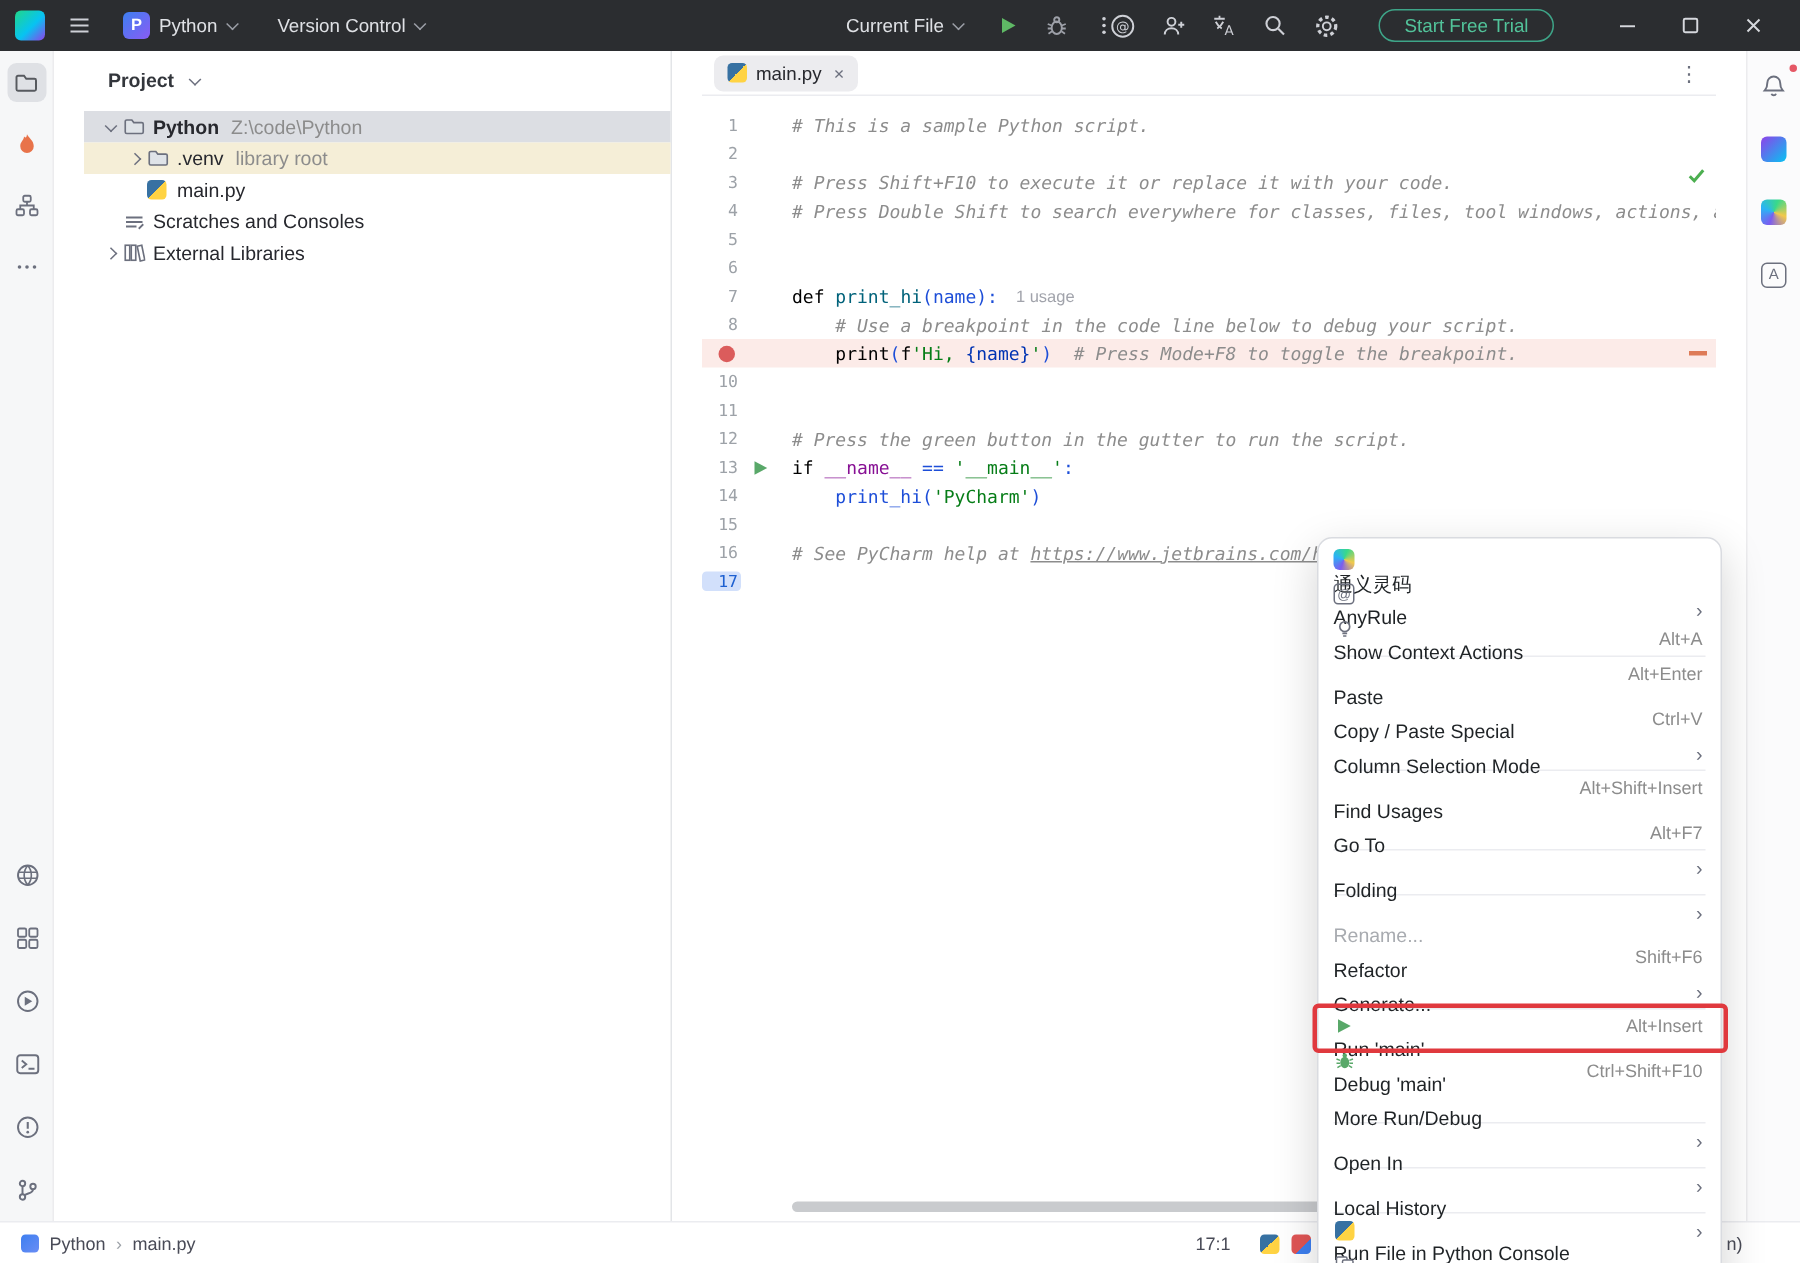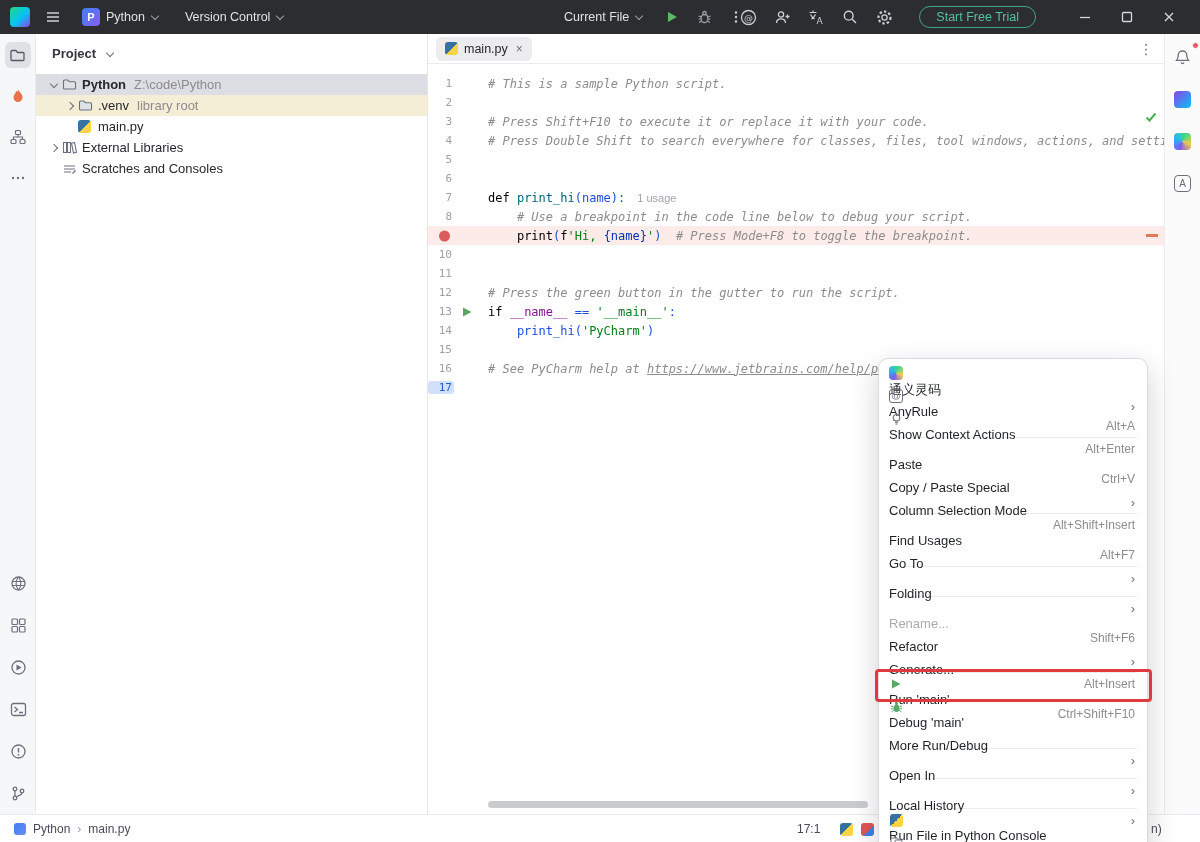--- a/index.html
+++ b/index.html
@@ -15,21 +15,21 @@
   .pbadge { width:18px; height:18px; border-radius:4px; background:linear-gradient(135deg,#3d7ff0,#8a5cf5); color:#fff; font-size:11px; font-weight:bold; display:flex; align-items:center; justify-content:center; }
   .chev-dn { width:8px; height:8px; position:relative; }
   .chev-dn::before { content:""; position:absolute; top:0px; left:1px; width:5px; height:5px; border-right:1.4px solid #9da0a8; border-bottom:1.4px solid #9da0a8; transform:rotate(45deg); }
   .tb-center { position:absolute; left:558px; top:0; height:34px; display:flex; align-items:center; gap:14px; }
   .tb-right { margin-left:auto; display:flex; align-items:center; gap:16px; padding-right:14px; }
   .tb-icon { width:18px; height:18px; display:flex; align-items:center; justify-content:center; color:#ced0d6; }
   .trial { border:1px solid #3ea588; color:#52c39a; border-radius:20px; padding:3px 16px; font-size:12.5px; margin:0 10px; background:transparent; }
   .winctl { display:flex; align-items:center; gap:24px; padding:0 8px 0 14px; }
 
   
-  .main { display:flex; height:780px; }
+  .main { display:flex; height:780px;gap:20px; }
   .leftbar { width:36px; background:#f6f7f8; border-right:1px solid #ececee; position:relative; display:flex; flex-direction:column; align-items:center; padding-top:8px; gap:15px; }
   .lb-bottom { position:absolute; bottom:8px; left:0; width:36px; display:flex; flex-direction:column; align-items:center; gap:16px; }
   .side-icon { width:26px; height:26px; display:flex; align-items:center; justify-content:center; border-radius:6px; color:#6c707e; }
   .side-icon.active { background:#dfe1e5; }
 
   .project-panel { width:392px; background:#fff; border-right:1px solid #e3e5e8; font-size:13px; color:#27282e; }
   .pp-header { height:38px; display:flex; align-items:center; gap:6px; padding-left:16px; font-weight:bold; color:#33363c; }
   .tree { padding-top:2px; }
   .tree-row { height:21px; display:flex; align-items:center; cursor:default; white-space:nowrap; }
   .tree-row.selected { background:#dcdee3; }
@@ -304,40 +304,40 @@
             <span class="thint">library root</span>
           </div>
           <div class="tree-row" style="padding-left: 26px;">
             <span class="chev "></span>
             <span class="ticon">
               <span class="pysq"></span>
             </span>
             <span class="tlabel">main.py</span>
           </div>
           <div class="tree-row" style="padding-left: 10px;">
+            <span class="chev "></span>
+            <span class="ticon">
+              <svg width="15" height="15" viewBox="0 0 15 15">
+                <path d="M2 5h11M2 8h11M2 11h7" stroke="#6c707e" stroke-width="1.2"></path>
+                <path d="M10.5 12.5l3-3" stroke="#6c707e" stroke-width="1.2"></path>
+              </svg>
+            </span>
+            <span class="tlabel">Scratches and Consoles</span>
+          </div>
+          <div class="tree-row" style="padding-left: 10px;">
             <span class="chev right"></span>
             <span class="ticon">
               <svg width="15" height="15" viewBox="0 0 15 15">
                 <rect x="1.5" y="2.5" width="3" height="10" fill="none" stroke="#6c707e" stroke-width="1.1"></rect>
                 <rect x="5.5" y="2.5" width="3" height="10" fill="none" stroke="#6c707e" stroke-width="1.1"></rect>
                 <path d="M9.5 3.2l3-.7 2 9.8-3 .7z" fill="none" stroke="#6c707e" stroke-width="1.1"></path>
               </svg>
             </span>
             <span class="tlabel">External Libraries</span>
           </div>
-          <div class="tree-row" style="padding-left: 10px;">
-            <span class="chev "></span>
-            <span class="ticon">
-              <svg width="15" height="15" viewBox="0 0 15 15">
-                <path d="M2 5h11M2 8h11M2 11h7" stroke="#6c707e" stroke-width="1.2"></path>
-                <path d="M10.5 12.5l3-3" stroke="#6c707e" stroke-width="1.2"></path>
-              </svg>
-            </span>
-            <span class="tlabel">Scratches and Consoles</span>
-          </div>
         </div>
     </div>
 
     <div class="editor-area">
       <div class="tabbar">
         <span class="tab">
           <span class="pysq" style="width:13px;height:13px"></span>
           <span>main.py</span>
           <span class="close">×</span>
         </span>

